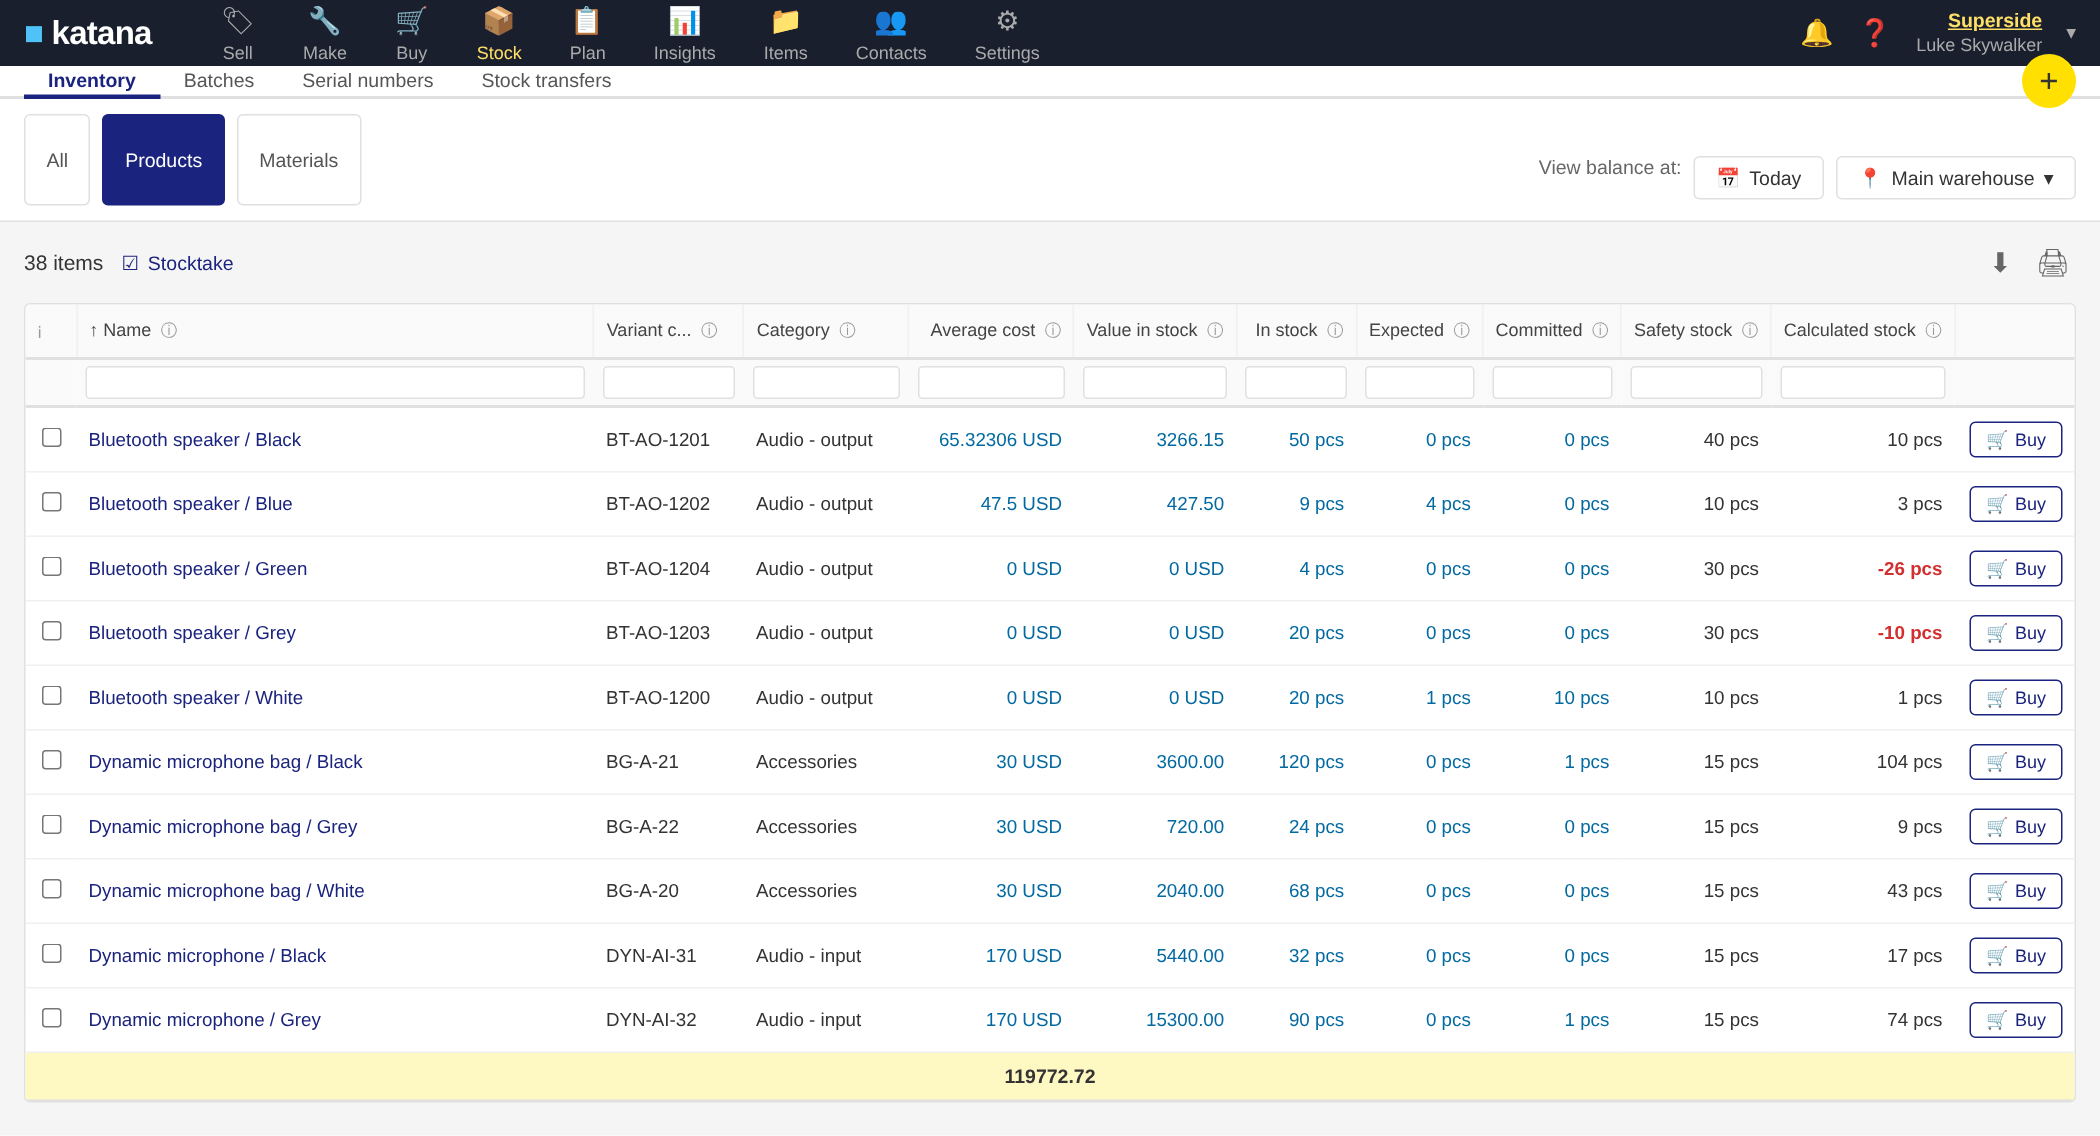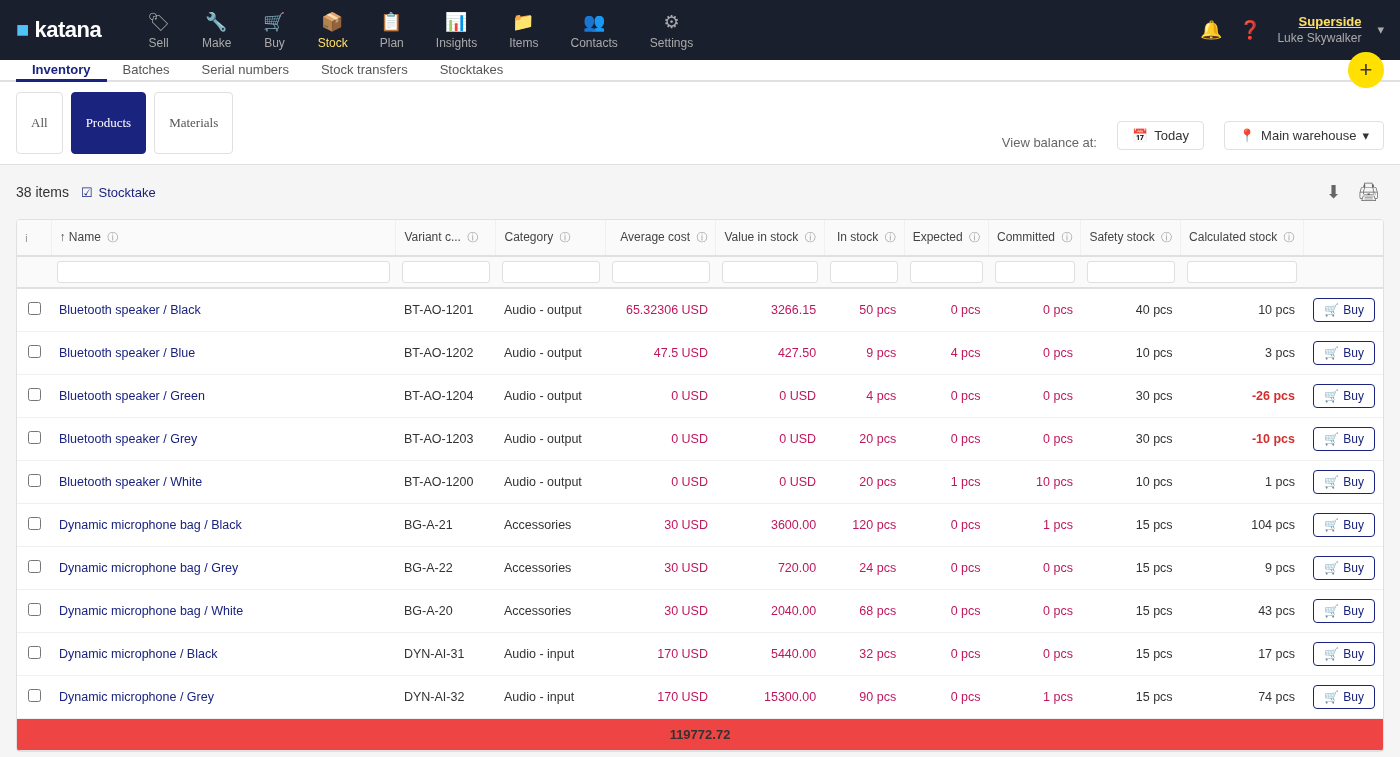--- a/index.html
+++ b/index.html
@@ -3,21 +3,21 @@
   <meta charset="utf-8">
   <style>
     * { box-sizing: border-box; margin: 0; padding: 0; }
     body { font-family: -apple-system, BlinkMacSystemFont, 'Segoe UI', sans-serif; font-size: 13px; background: #f5f5f5; color: #333; }
 
     
     .topnav {
       background: #1a1f2e;
       display: flex;
       align-items: center;
-      height: 60px;
+      height: 44px;
       padding: 0 16px;
       color: #fff;
     }
     .topnav-logo {
       font-size: 22px;
       font-weight: 700;
       color: #fff;
       margin-right: 32px;
       letter-spacing: -0.5px;
     }
@@ -108,32 +108,31 @@
       border-bottom: 1px solid #e0e0e0;
     }
     .filter-btn {
       padding: 22px 14px;
       border-radius: 4px;
       border: 1px solid #e0e0e0;
       background: #fff;
       cursor: pointer;
       font-size: 13px;
       color: #555;
-      font-family: Liberation Serif, serif;
     }
     .filter-btn.active {
       background: #1a237e;
       color: #fff;
       border-color: #1a237e;
     }
     .filter-right {
       margin-left: auto;
       display: flex;
-      align-items: flex-end;
-      gap: 20px;
+      align-items: flex-start;
+      gap: 8px;
       margin-top: 24px;
     }
     .view-balance-label { color: #666; font-size: 13px; }
     .today-btn {
       display: flex;
       align-items: center;
       gap: 6px;
       padding: 6px 14px;
       border: 1px solid #e0e0e0;
       border-radius: 4px;
@@ -229,38 +228,38 @@
       border: 1px solid #e0e0e0;
       border-radius: 3px;
       font-size: 12px;
       background: #fff;
     }
     .total-row td {
       padding: 8px;
       text-align: center;
       font-weight: 600;
       font-size: 13px;
-      background: #ef4444;
+      background: #fef9c3;
       border-bottom: 1px solid #e0e0e0;
     }
     tbody tr:not(.filter-row):not(.total-row) {
       border-bottom: 1px solid #f0f0f0;
     }
     td {
       padding: 9px 8px;
       vertical-align: middle;
     }
     .checkbox-cell { width: 32px; text-align: center; }
     .name-link {
       color: #1a237e;
       text-decoration: none;
       font-size: 12.5px;
     }
     .num-cell { text-align: right; }
-    .link-val { color: #be185d; text-decoration: none; font-size: 12.5px; }
+    .link-val { color: #0369a1; text-decoration: none; font-size: 12.5px; }
     .negative { color: #d32f2f; font-weight: 700; }
     .buy-btn {
       display: inline-flex;
       align-items: center;
       gap: 4px;
       padding: 4px 10px;
       background: #fff;
       border: 1px solid #1a237e;
       border-radius: 4px;
       color: #1a237e;
@@ -342,23 +341,20 @@
     <span>Inventory</span>
   </div>
   <div class="tab-item">
     <span>Batches</span>
   </div>
   <div class="tab-item">
     <span>Serial numbers</span>
   </div>
   <div class="tab-item">
     <span>Stock transfers</span>
-  </div>
-  <div class="tab-item">
-    <span>Stocktakes</span>
   </div>
   <button class="add-btn">+</button>
 </div>
 
 <div class="filter-bar">
   <button class="filter-btn">
     <span>All</span>
   </button>
   <button class="filter-btn active">
     <span>Products</span>

